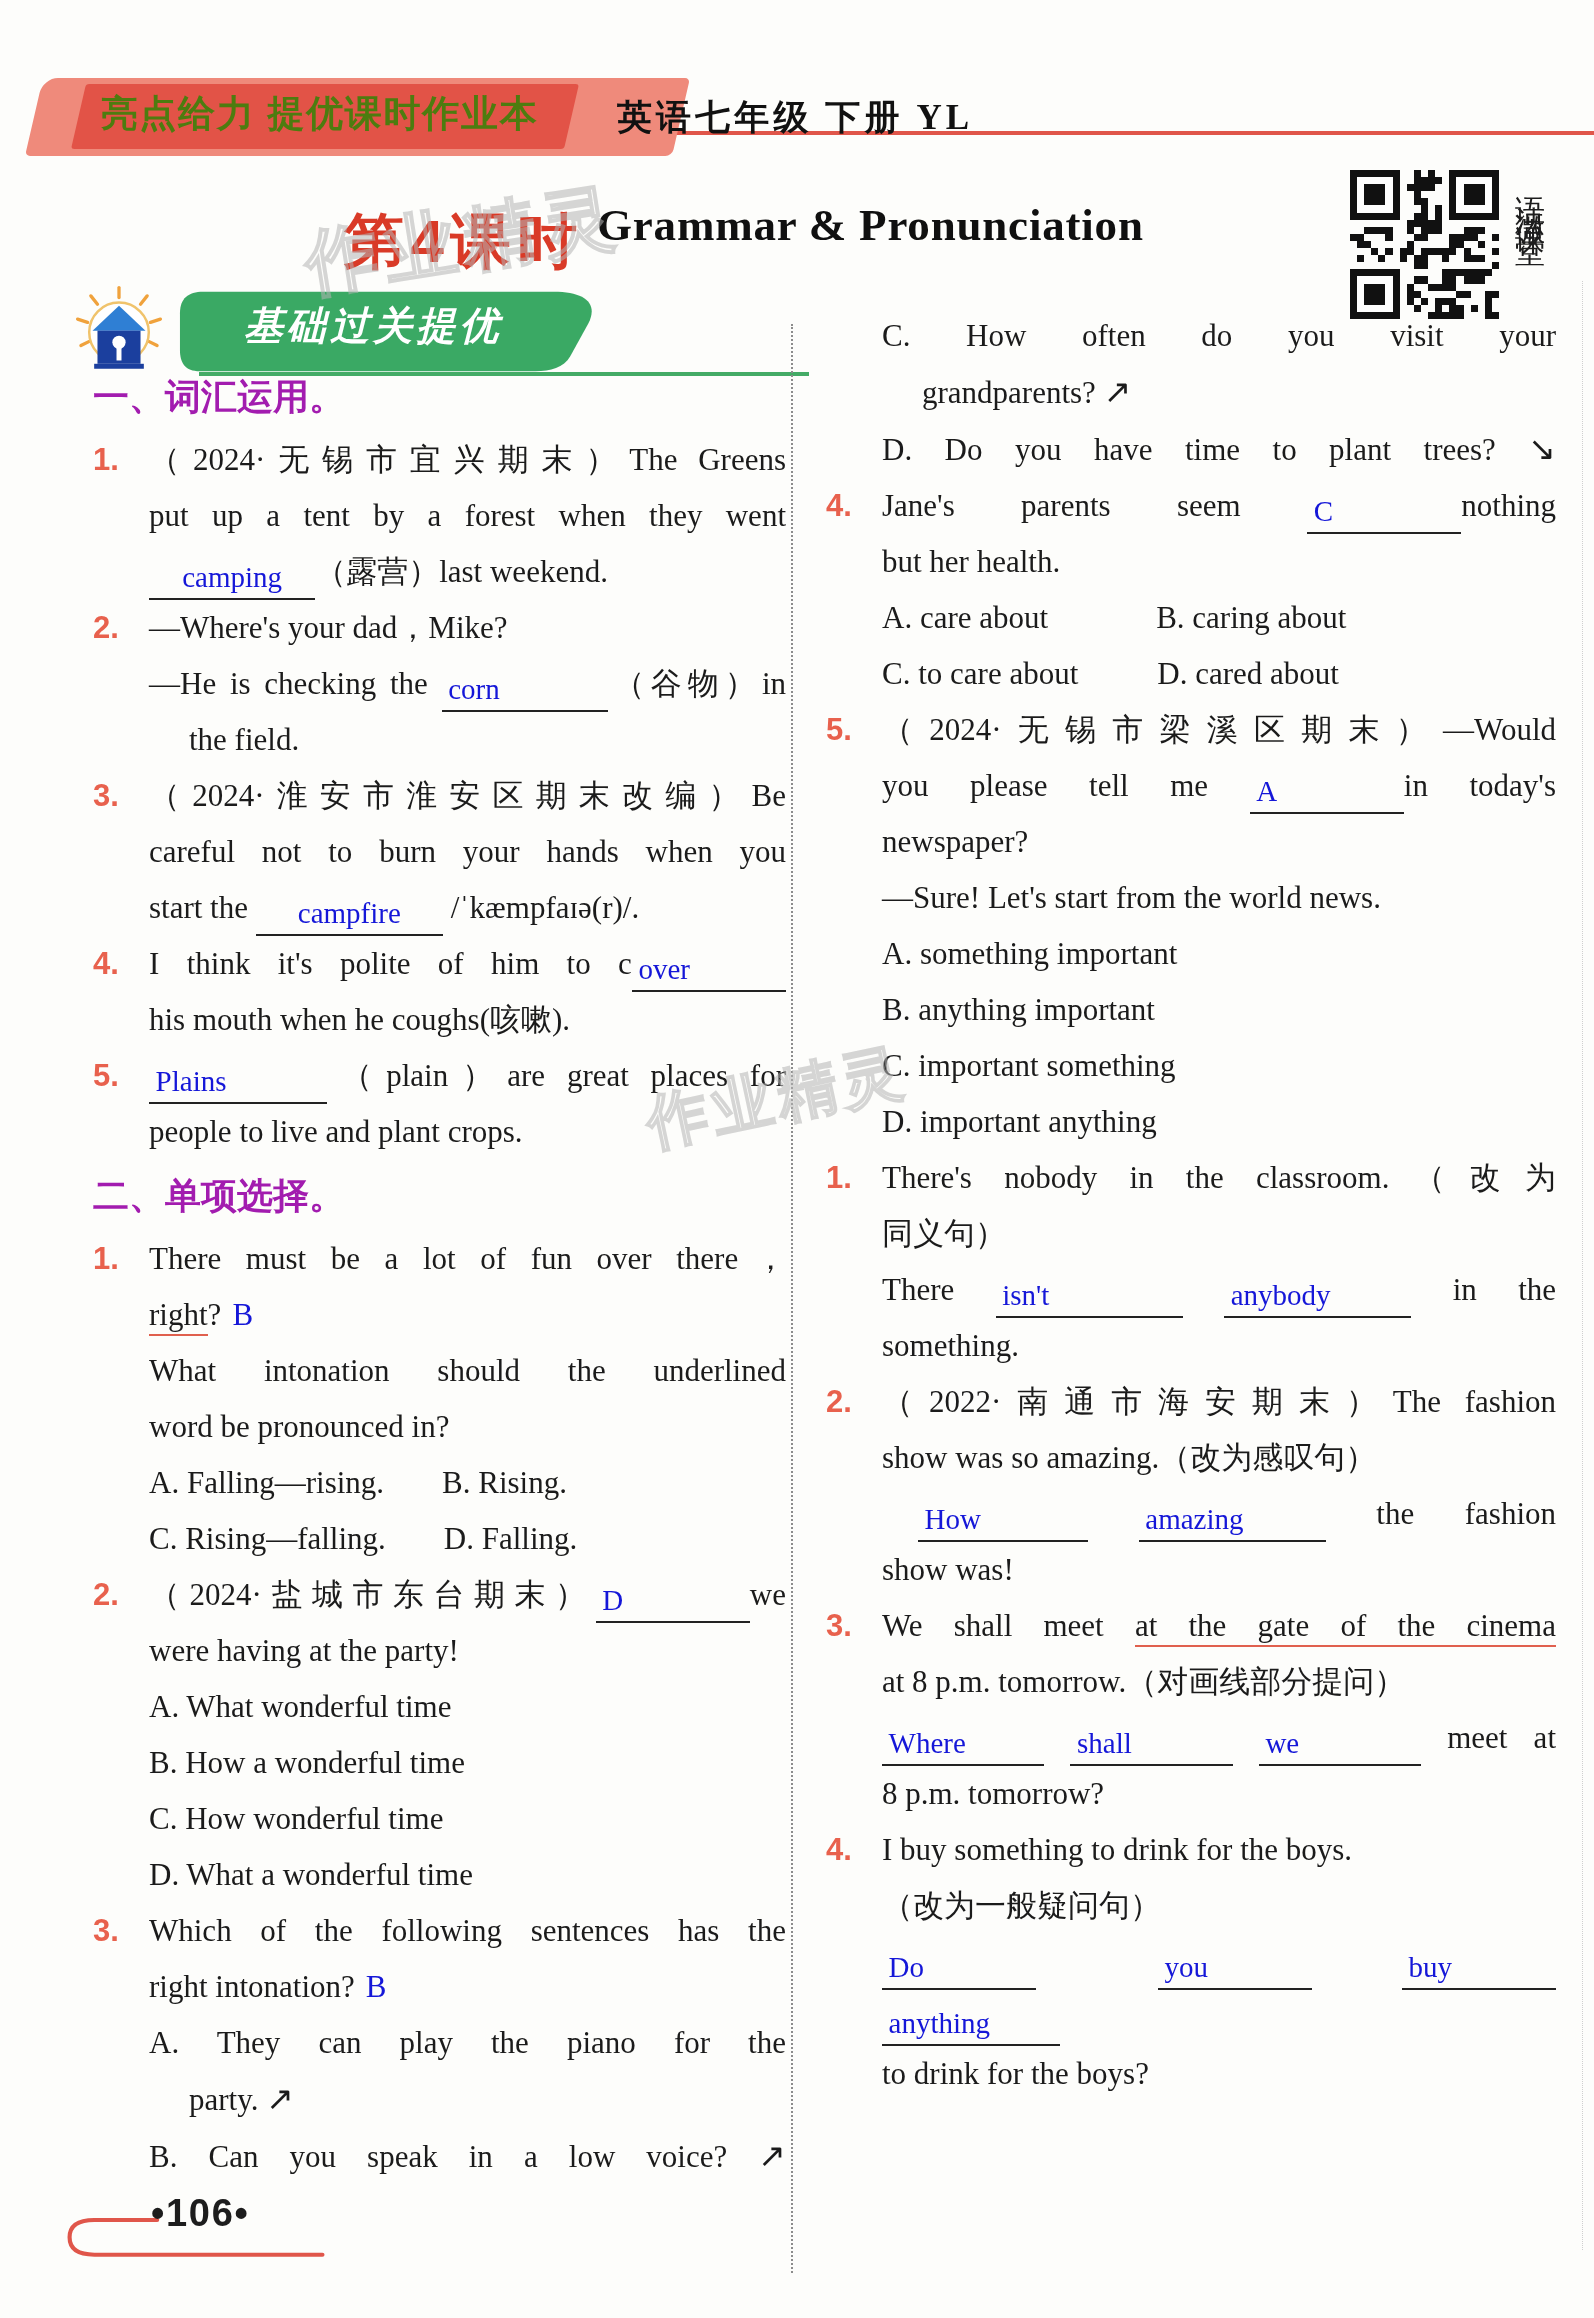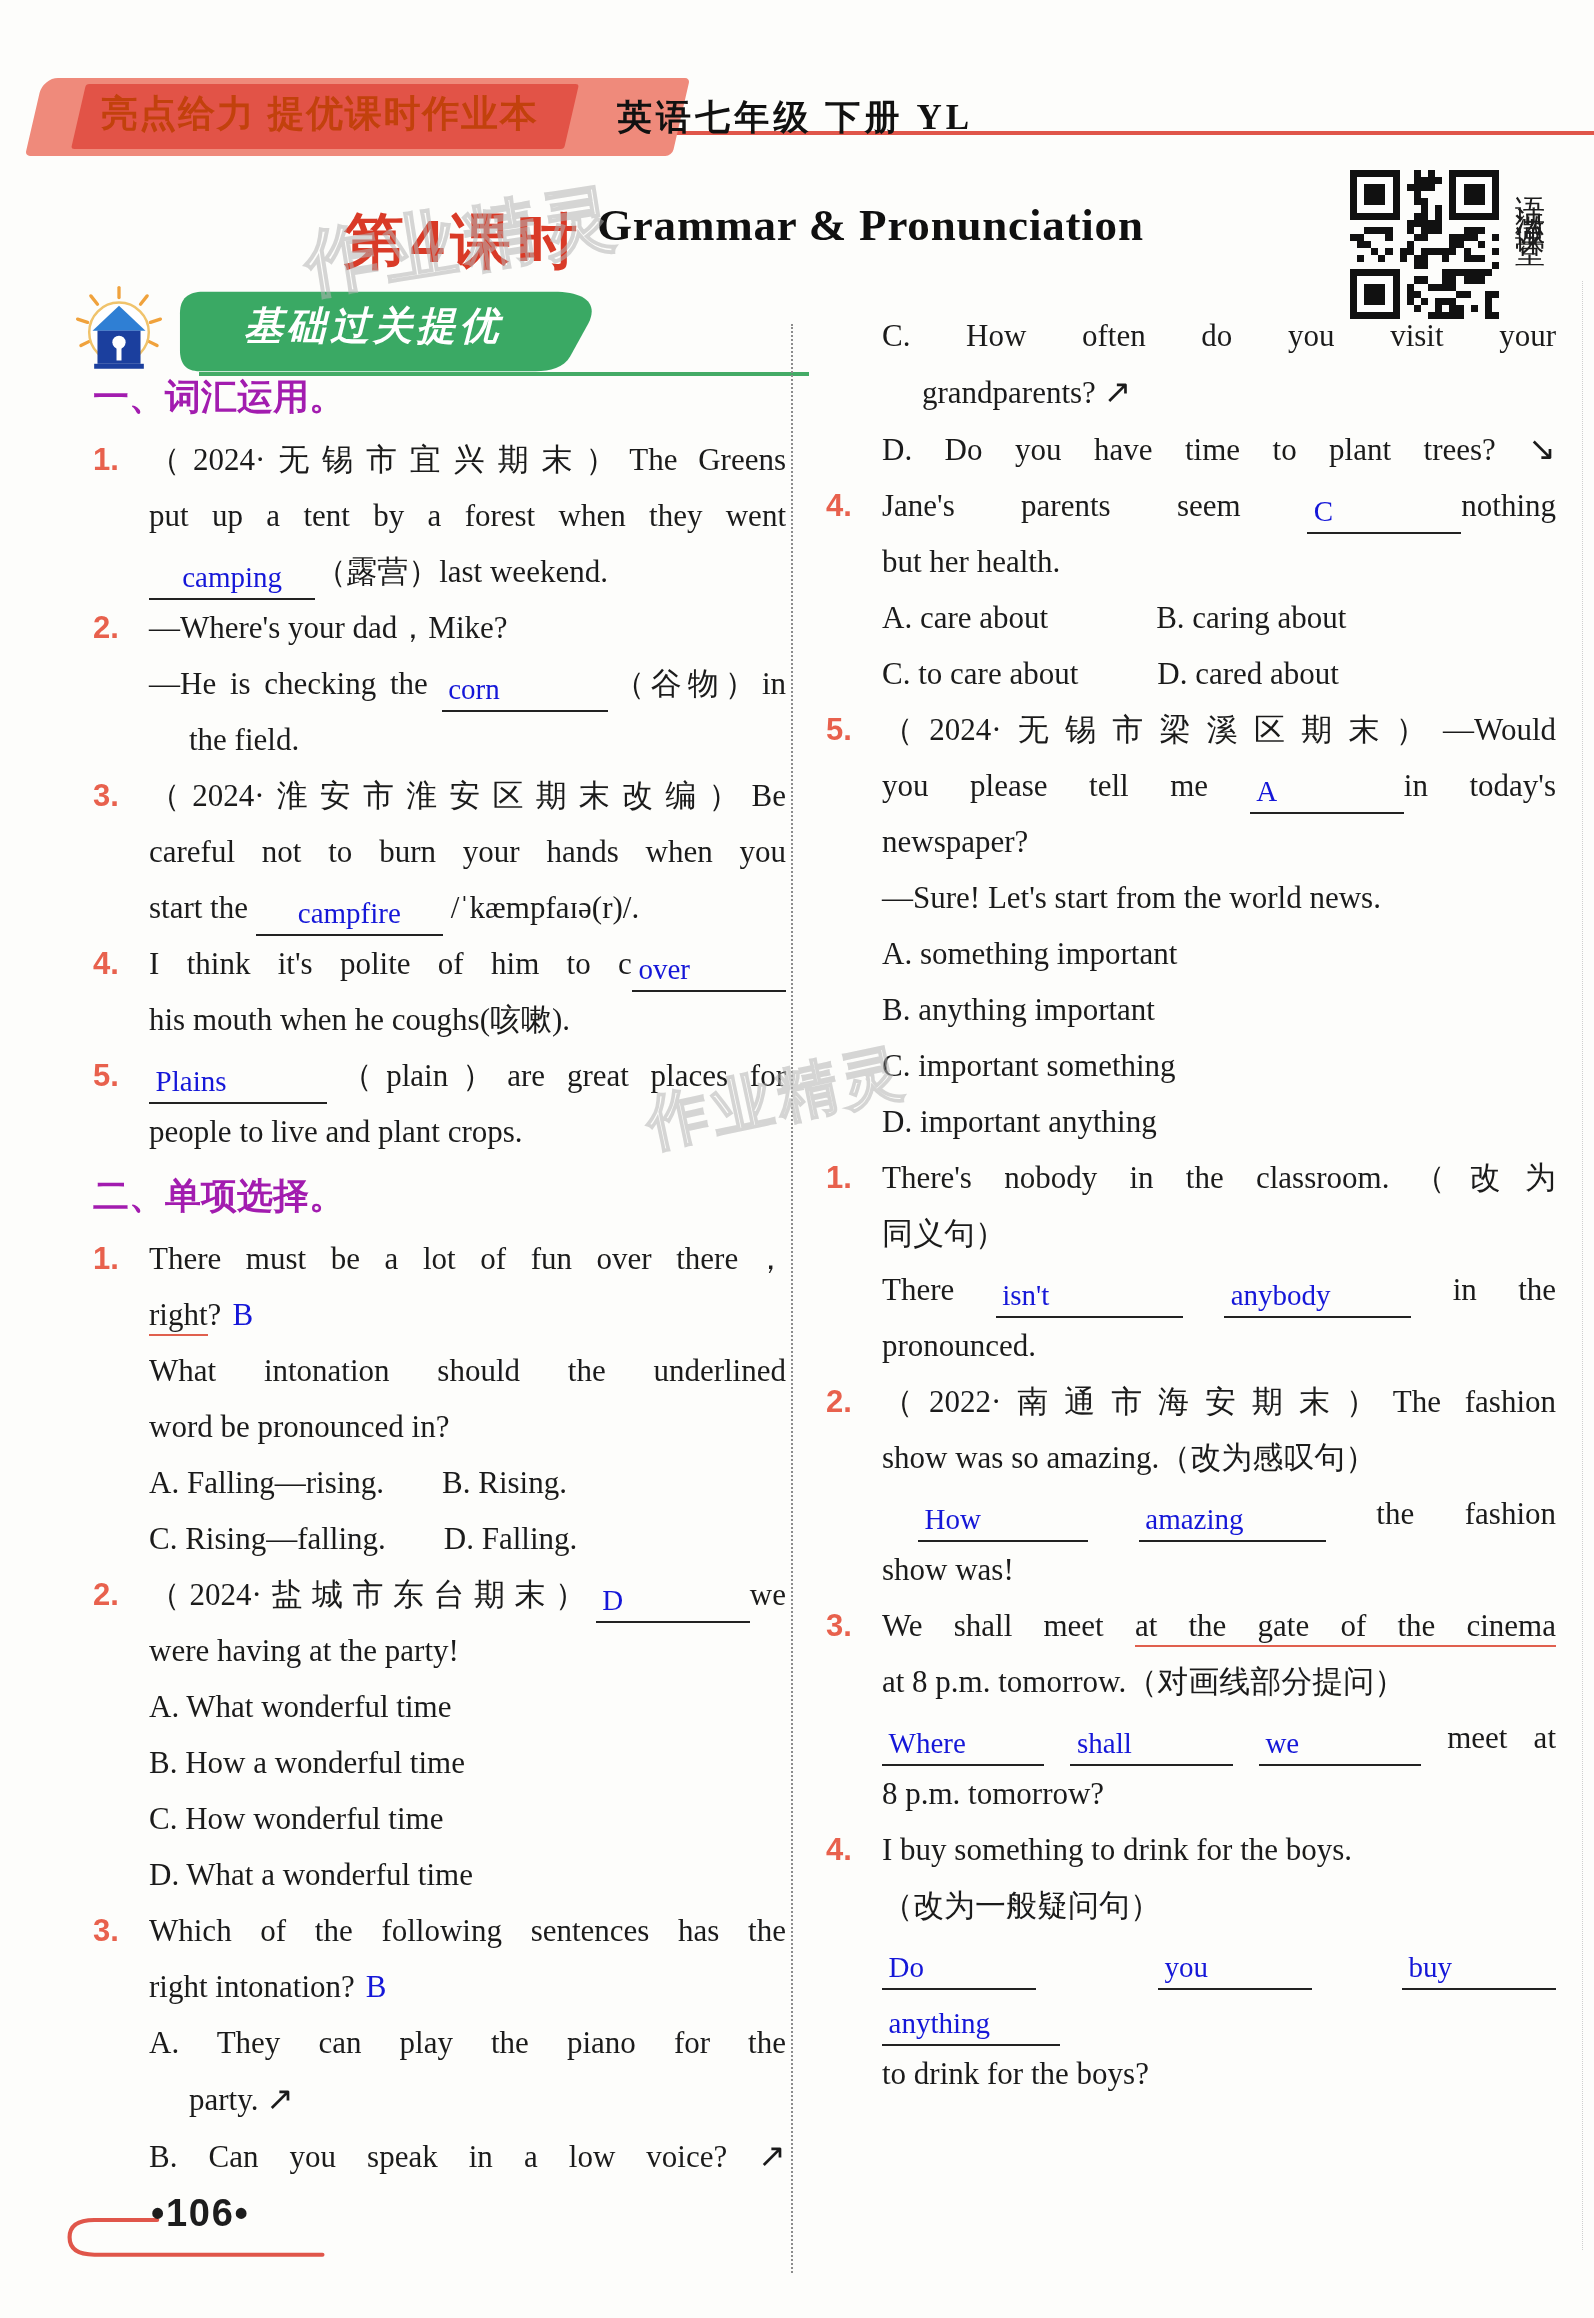--- a/index.html
+++ b/index.html
@@ -5,21 +5,21 @@
   html,body{margin:0;padding:0;}
   body{
     width:1595px;height:2319px;position:relative;background:#fdfdfb;
     font-family:"Liberation Serif","DejaVu Serif",serif;color:#1b1b1b;overflow:hidden;
   }
   
   .banner-outer{position:absolute;left:25px;top:78px;width:647px;height:78px;background:#ef8a7b;
     transform:skewX(-13deg);transform-origin:bottom left;border-radius:15px 5px 6.6px 5px;z-index:2;}
   .banner-inner{position:absolute;left:71px;top:84px;width:493px;height:65px;background:#e25347;
     transform:skewX(-13deg);transform-origin:bottom left;border-radius:3.3px;z-index:3;}
-  .brand-title{position:absolute;left:93px;top:89px;width:453px;text-align:center;color:#c2410c;
+  .brand-title{position:absolute;left:93px;top:89px;width:453px;text-align:center;color:#4d7c0f;
     font-family:"Liberation Sans",sans-serif;font-weight:bold;font-size:37px;letter-spacing:1.7px;z-index:4;}
   .red-line{position:absolute;left:430px;top:131px;right:0;height:4.1px;background:#e0564a;z-index:1;}
   .edition-label{position:absolute;left:617px;top:94px;font-size:35px;font-weight:bold;
     letter-spacing:4.1px;color:#111;z-index:4;}
   
   .lesson-label{position:absolute;left:344px;top:202px;color:#d93a27;font-family:"Liberation Sans",sans-serif;
     font-weight:bold;font-size:60px;letter-spacing:6.6px;}
   .page-title{position:absolute;left:597px;top:199px;font-weight:bold;font-size:45px;letter-spacing:0.8px;color:#101010;}
   
   .qr-box{position:absolute;left:1350px;top:170px;width:149px;height:149px;}
@@ -391,21 +391,21 @@
       <span class="num">1.</span>
       <span class="body"><span class="tx">There's nobody in the classroom.（改为</span></span>
     </div>
     <div class="line">
       <span class="body"><span class="tx">同义句）</span></span>
     </div>
     <div class="line j">
       <span class="body"><span class="tx">There </span><span class="bl" style="min-width: 174px;">isn't</span><span class="tx"> </span><span class="bl" style="min-width: 174px;">anybody</span><span class="tx"> in the</span></span>
     </div>
     <div class="line">
-      <span class="body"><span class="tx">pronounced.</span></span>
+      <span class="body"><span class="tx">something.</span></span>
     </div>
     <div class="line j">
       <span class="num">2.</span>
       <span class="body"><span class="tx">（2022·南通市海安期末）The fashion</span></span>
     </div>
     <div class="line">
       <span class="body"><span class="tx">show was so amazing.（改为感叹句）</span></span>
     </div>
     <div class="line j">
       <span class="body"><span class="bl" style="min-width: 157px; margin-left: 36px;">How</span><span class="tx"> </span><span class="bl" style="min-width: 174px;">amazing</span><span class="tx"> the fashion</span></span>

